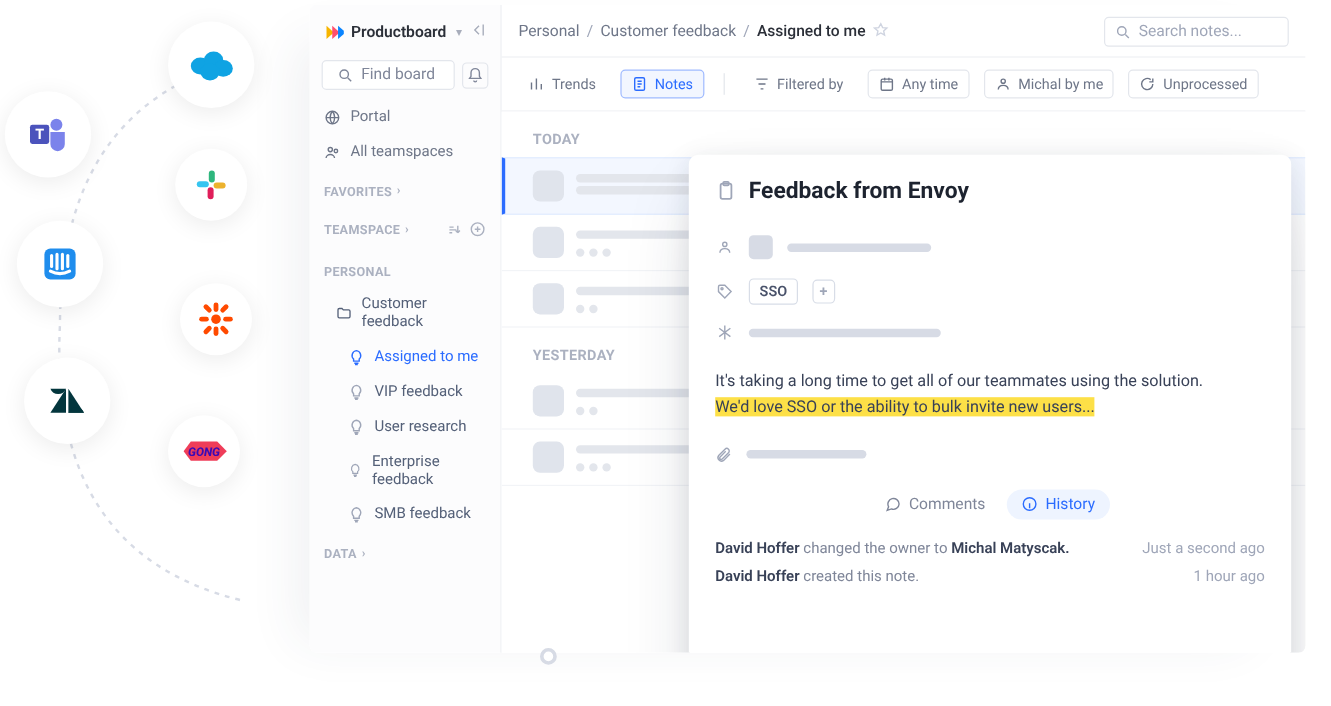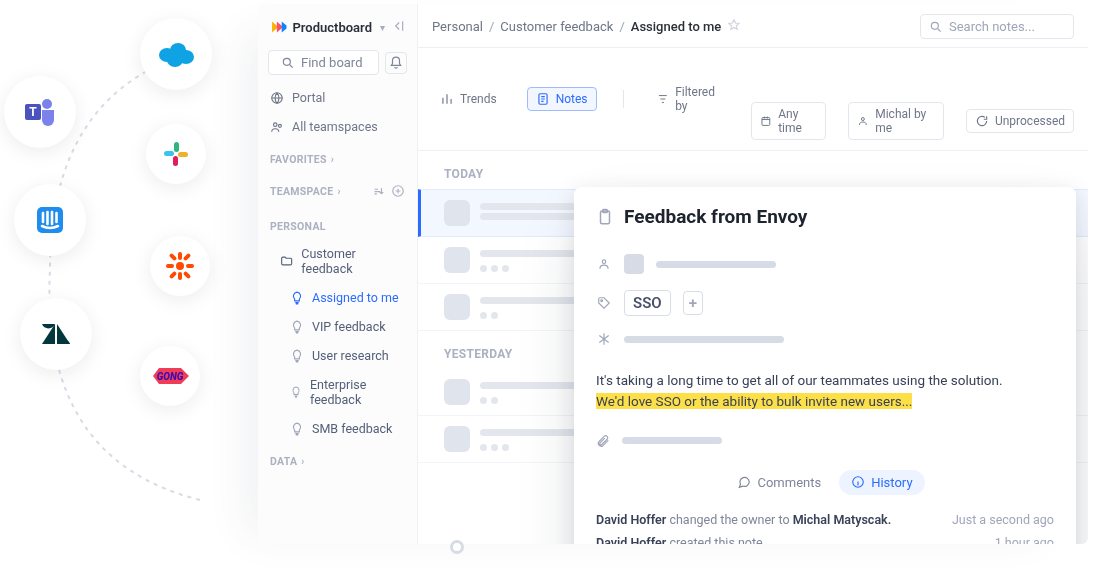--- a/index.html
+++ b/index.html
@@ -47,23 +47,23 @@
   .tree-item.active .bulb { color:#2b6cff; }
   .bulb { color:#9fa6b8; }
 
   
   .main { flex:1; display:flex; flex-direction:column; min-width:0; }
   .topbar { display:flex; align-items:center; gap:8px; padding: 10px 14px 8px; border-bottom: 1px solid #eef0f3; }
   .breadcrumb { display:flex; align-items:center; gap:6px; font-size:13px; color:#6e7688; white-space:nowrap; }
   .breadcrumb .cur { color:#2b2f38; font-weight:500; }
   .star { color:#cfd4e0; cursor:pointer; }
   .search-notes { margin-left:auto; width:154px; display:flex; align-items:center; gap:6px; border:1px solid #e3e6ec; border-radius:4px; padding:4px 8px; color:#9fa6b8; }
-  .toolbar { display:flex; align-items:center; gap:22px; padding: 10px 14px; border-bottom:1px solid #eef0f3; color:#6e7688; }
+  .toolbar { display:flex; align-items:center; gap:12px; padding: 10px 14px; border-bottom:1px solid #eef0f3; color:#6e7688; }
   .tbtn { display:flex; align-items:center; gap:6px; font-size:12px; padding:4px 8px; border-radius:4px; cursor:pointer; }
-  .pill { border:1px solid #e3e6ec;margin-top:44px; }
+  .pill { border:1px solid #e3e6ec; }
   .tbtn.blue { color:#2b6cff; border:1px solid #9fbaff; background:#f2f6ff; }
   .divider { width:1px; height:18px; background:#e3e6ec; margin:0 4px; }
 
   .content { flex:1; position:relative; background:#fff; overflow:hidden; }
   .day-label { font-size:12px; font-weight:700; color:#abb1c0; letter-spacing:.3px; padding: 16px 0 8px 26px; }
   .note-row { display:flex; align-items:flex-start; gap:10px; padding: 10px 16px 10px 26px; border-bottom:1px solid #f2f4f7; }
   .note-row.selected { background:#f3f7ff; border-left:3px solid #2b6cff; padding-left:23px; border-top:1px solid #e0ebff; border-bottom:1px solid #e0ebff; }
   .avatar-ph { width:26px; height:26px; background:#e0e4ec; border-radius:6px; flex:0 0 26px; }
   .lines { flex:1; }
   .line { height:7px; border-radius:4px; background:#e3e6ec; margin:3px 0; }
@@ -79,21 +79,21 @@
     box-shadow: 0 30px 60px -10px rgba(30,40,60,.18), 0 4px 20px rgba(30,40,60,.1);
     padding: 18px 22px 0;
     display:flex; flex-direction:column;
   }
   .detail-title { display:flex; align-items:center; gap:10px; margin-bottom:18px; }
   .detail-title h2 { font-size:19px; font-weight:700; color:#1d232f; }
   .meta-row { display:flex; align-items:center; gap:12px; margin:8px 0; }
   .meta-ic { width:16px; color:#9fa6b8; display:flex; justify-content:center; }
   .av-sq { width:20px; height:20px; background:#d7dbe5; border-radius:4px; }
   .ph-bar { height:7px; border-radius:4px; background:#d7dbe5; }
-  .tag { font-size:15px; font-weight:600; padding:3px 8px; border:1px solid #d8dde7; border-radius:4px; color:#49526a; }
+  .tag { font-size:12px; font-weight:600; padding:3px 8px; border:1px solid #d8dde7; border-radius:4px; color:#49526a; }
   .tag.add { padding:2px 5px; color:#9fa6b8; cursor:pointer; }
   .body { margin:16px 0 10px; font-size:13.5px; line-height:1.55; color:#384157; }
   .body .hl { background:#fde047; }
   .attach-row { display:flex; gap:12px; align-items:center; margin:12px 0 16px; color:#9fa6b8; }
   .tabrow { display:flex; justify-content:center; gap:6px; margin:6px 0 12px; }
   .tab { display:flex; align-items:center; gap:6px; color:#7f8699; padding:5px 12px; border-radius:20px; font-size:13px; cursor:pointer; }
   .tab.active { color:#2b6cff; background:#eef4ff; }
   .hist { font-size:12.5px; color:#7f8699; line-height:1.6; }
   .hist-row { display:flex; gap:16px; margin:3px 0; }
   .hist-txt { flex:1; }

